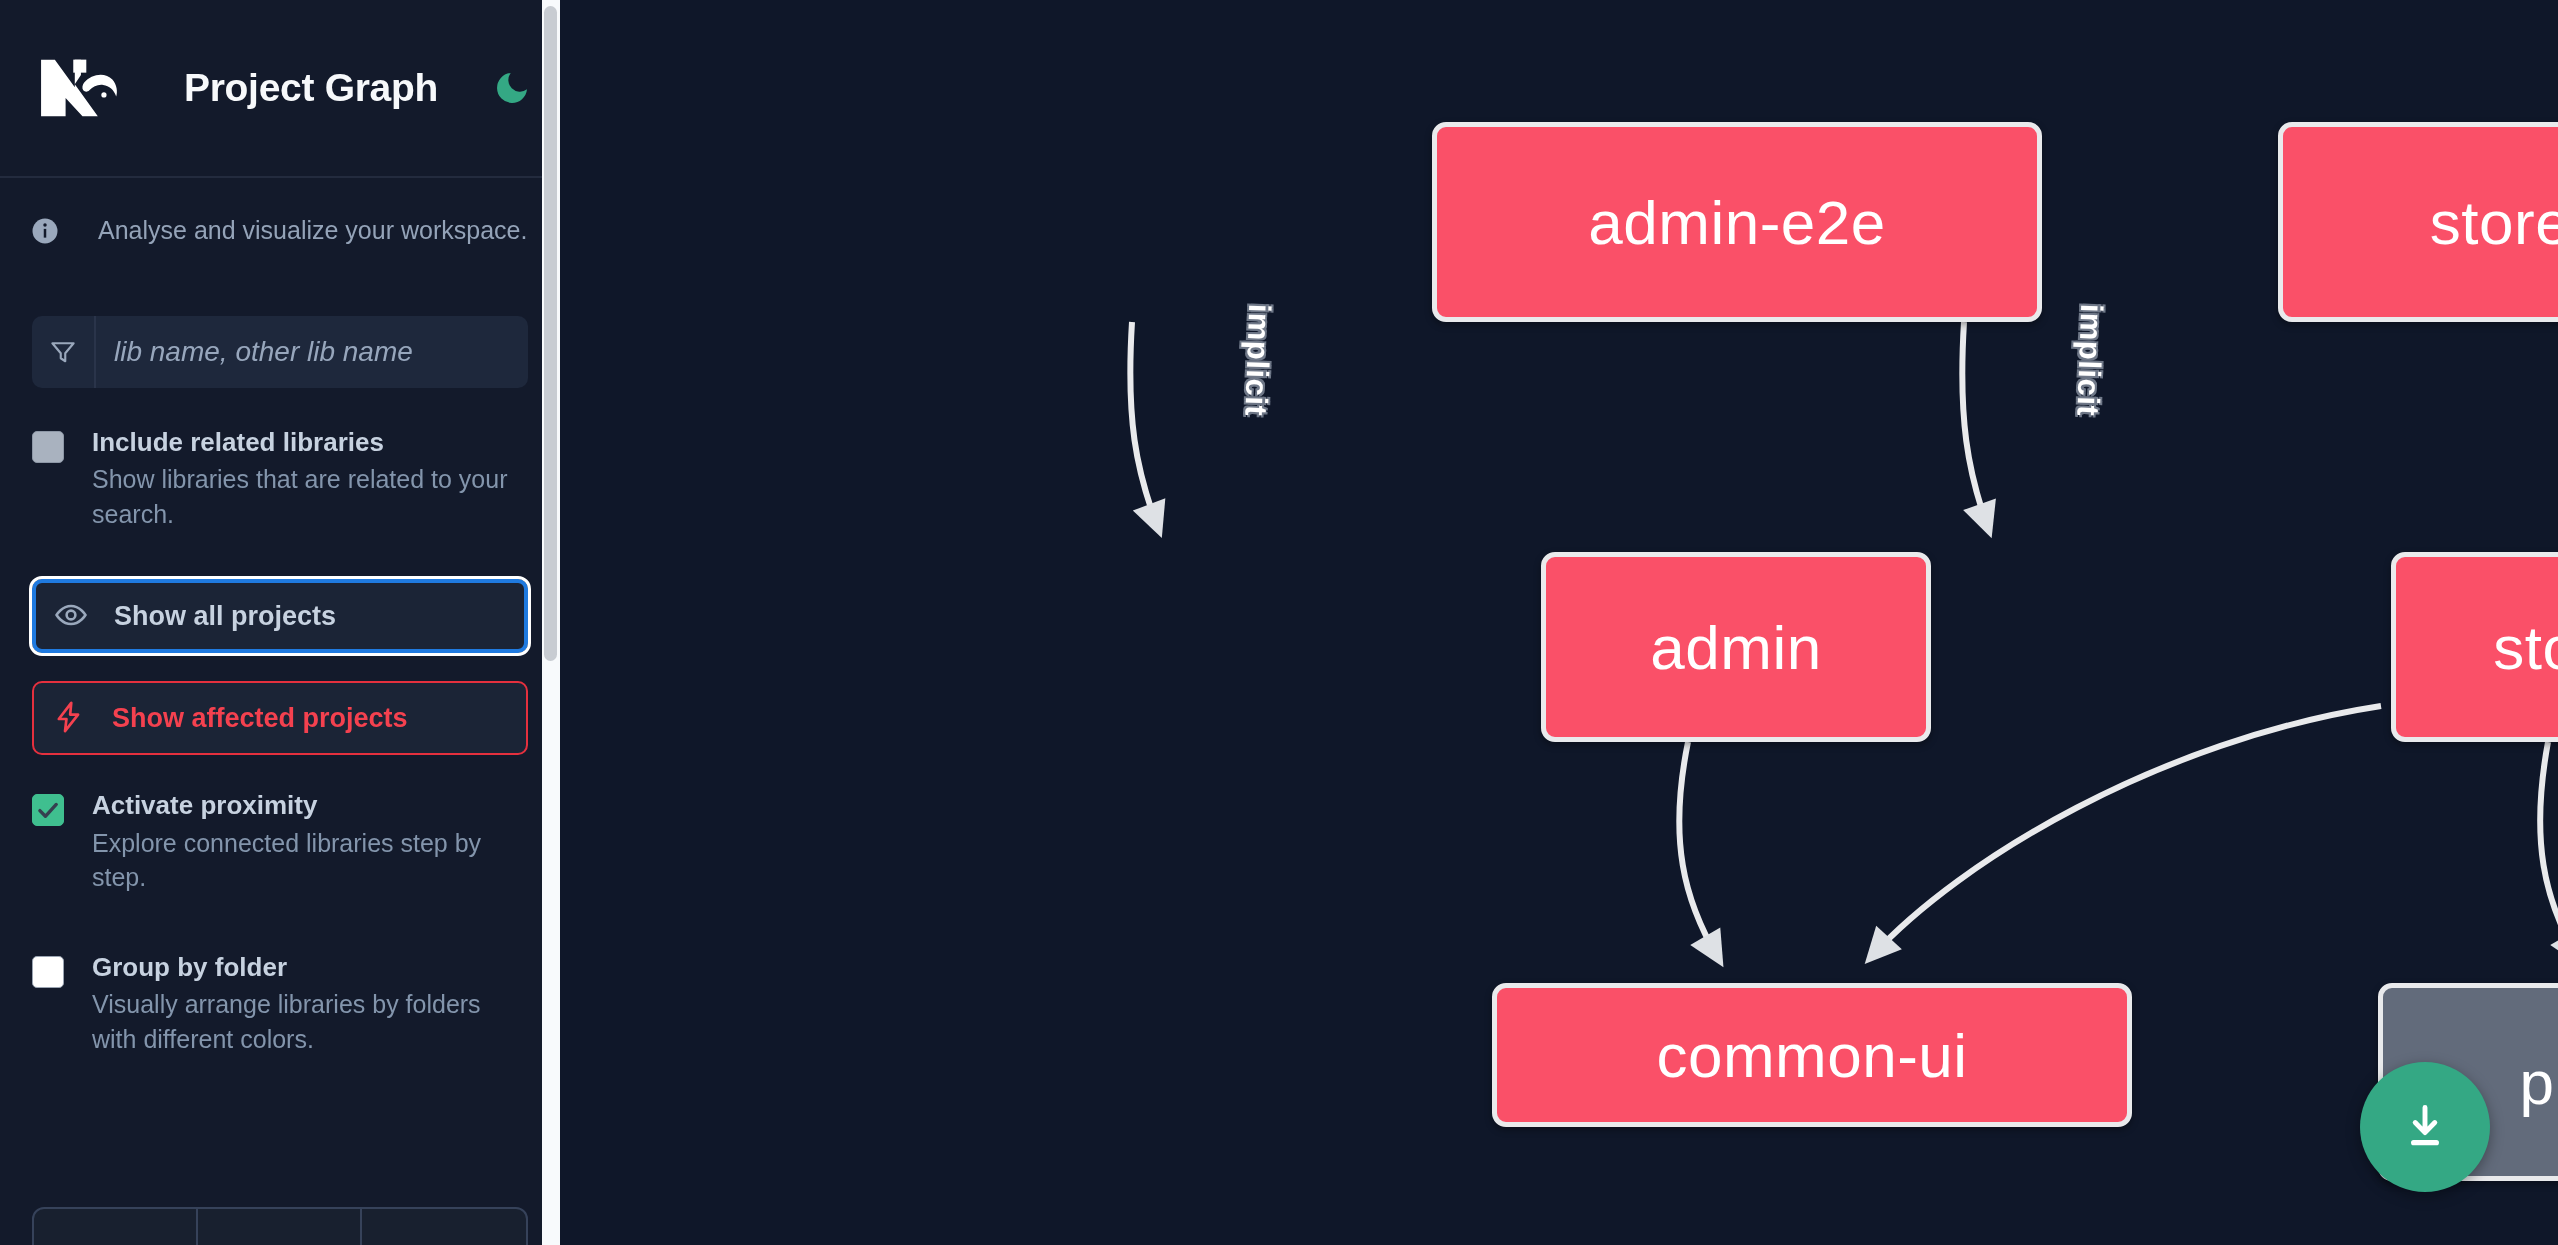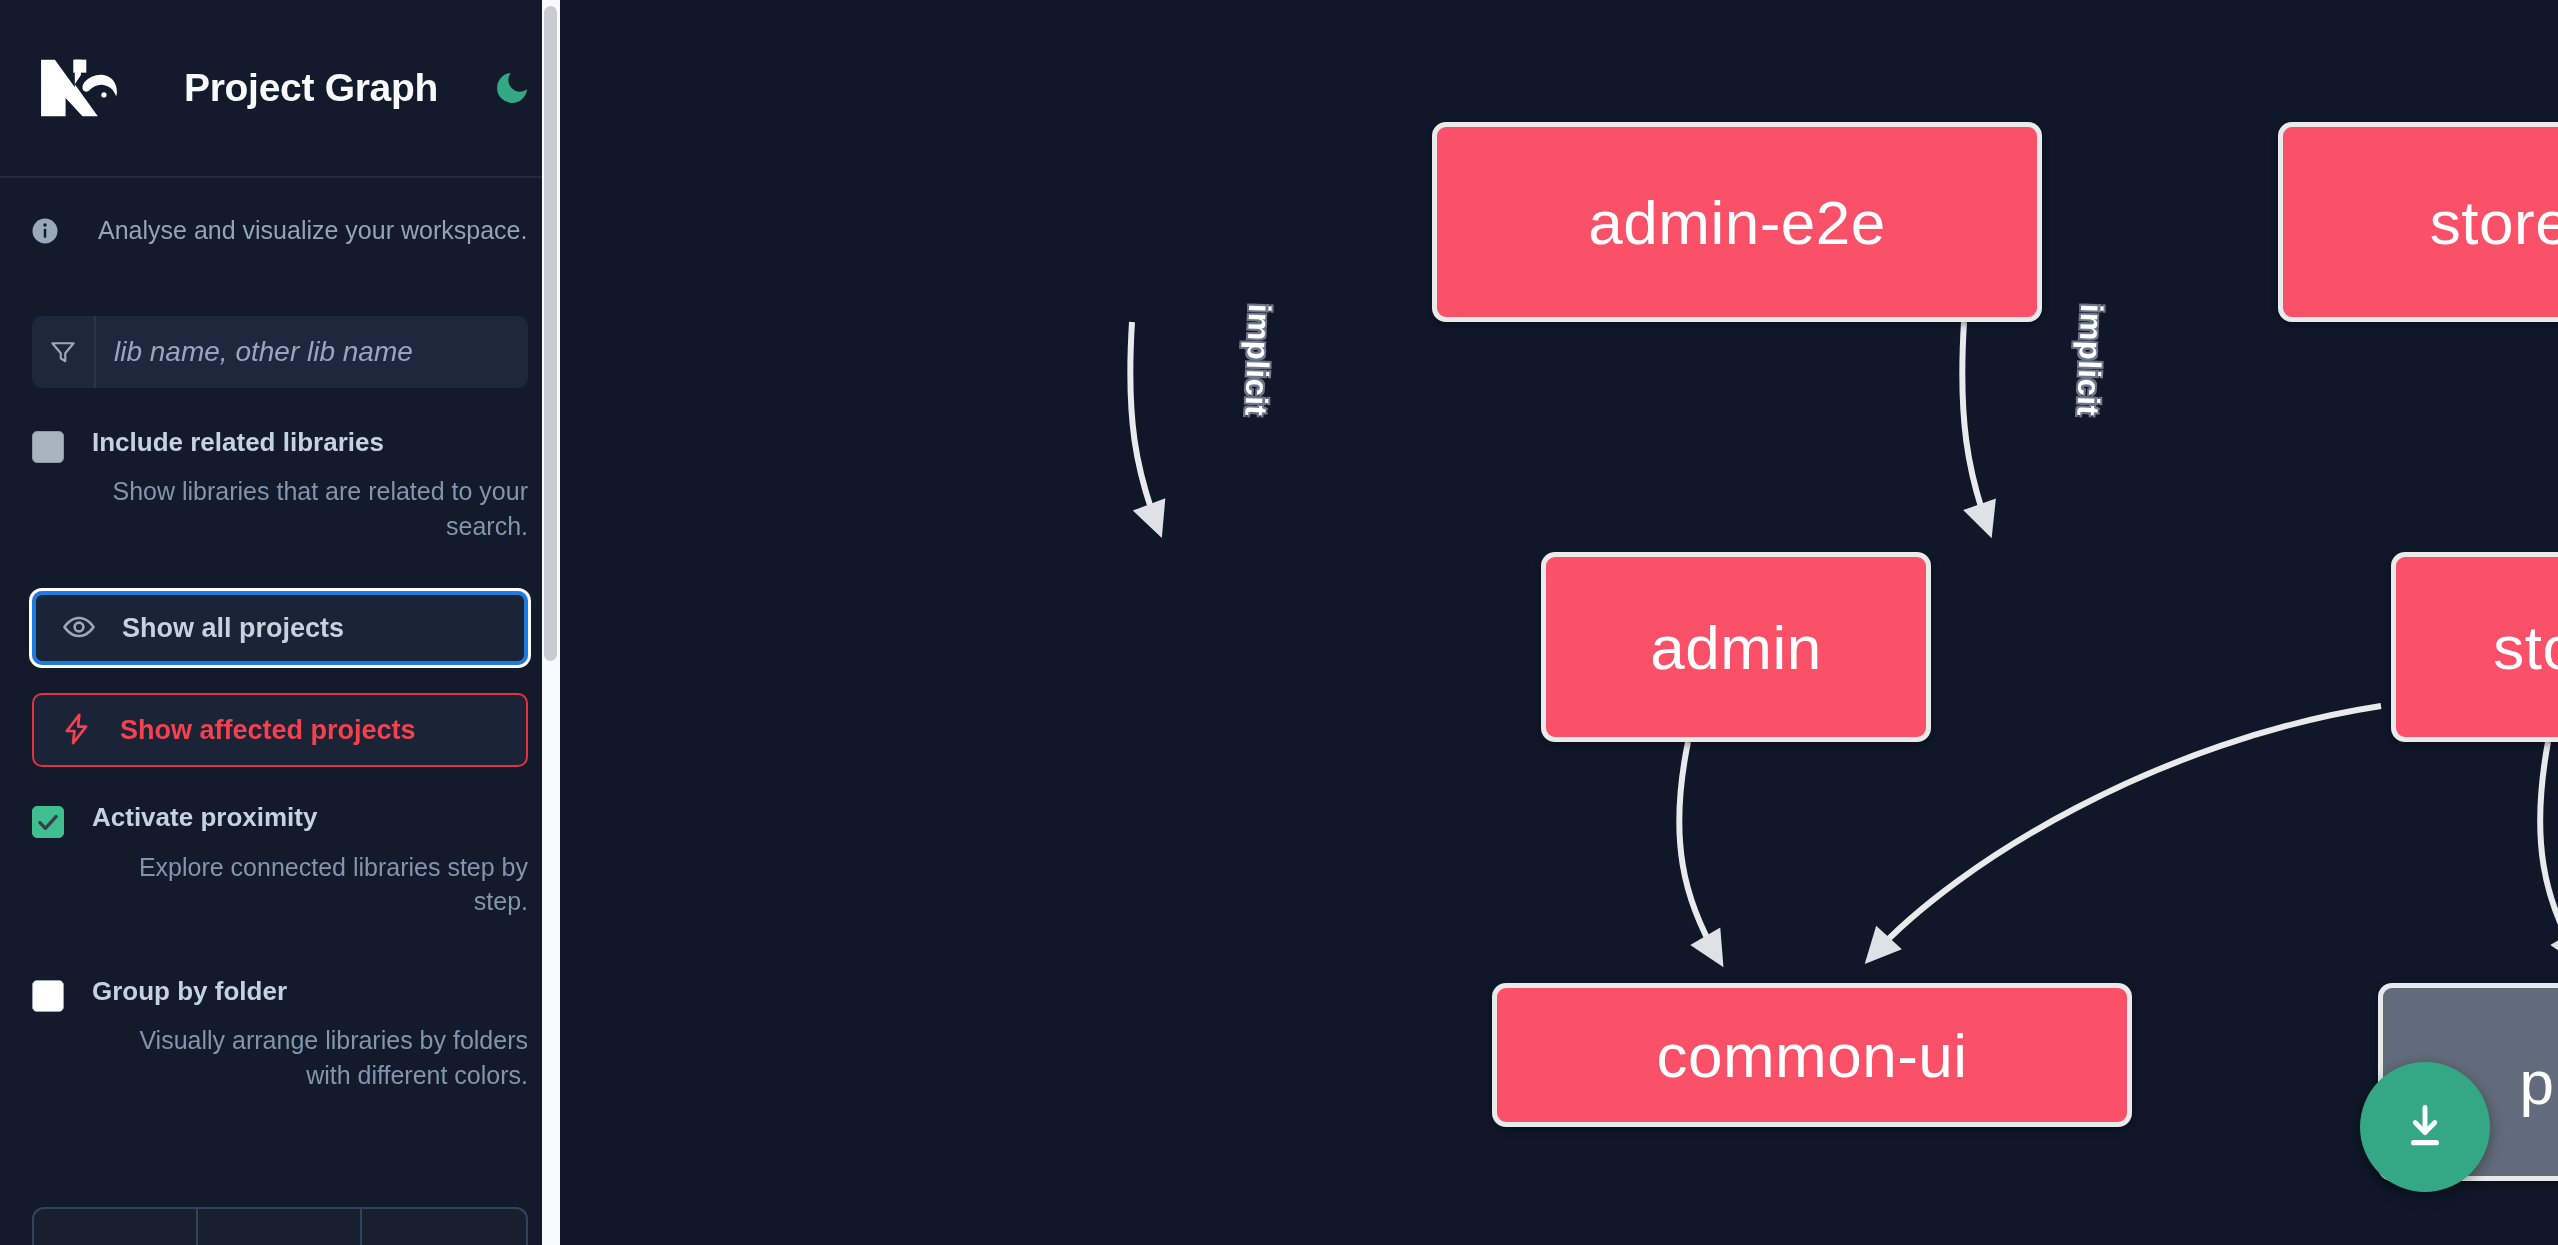--- a/index.html
+++ b/index.html
@@ -102,30 +102,29 @@
   .check-label {
     color: #C7D2E0;
     font-size: 26px;
     font-weight: 700;
     line-height: 1.25;
   }
   .check-desc {
     color: #8395AC;
     font-size: 25px;
     line-height: 1.38;
-    margin-top: 16px;
-    text-align: right;
+    margin-top: 4px;
   }
 
   .btn-stack { padding: 48px 32px 0 32px; display: flex; flex-direction: column; gap: 28px; }
   .gbtn {
     height: 74px;
     display: flex; align-items: center;
     gap: 26px;
-    padding: 0 26px;
+    padding: 0 18px;
     border-radius: 10px;
     background: #1B2436;
     border: 2px solid #2E3A50;
     cursor: pointer;
     font-family: "Liberation Sans", sans-serif;
   }
   .gbtn .lbl { font-size: 27px; font-weight: 700; color: #C7D2E0; }
   .gbtn.focus {
     border: 4px solid #1F7AE0;
     outline: 3px solid #FFFFFF;

